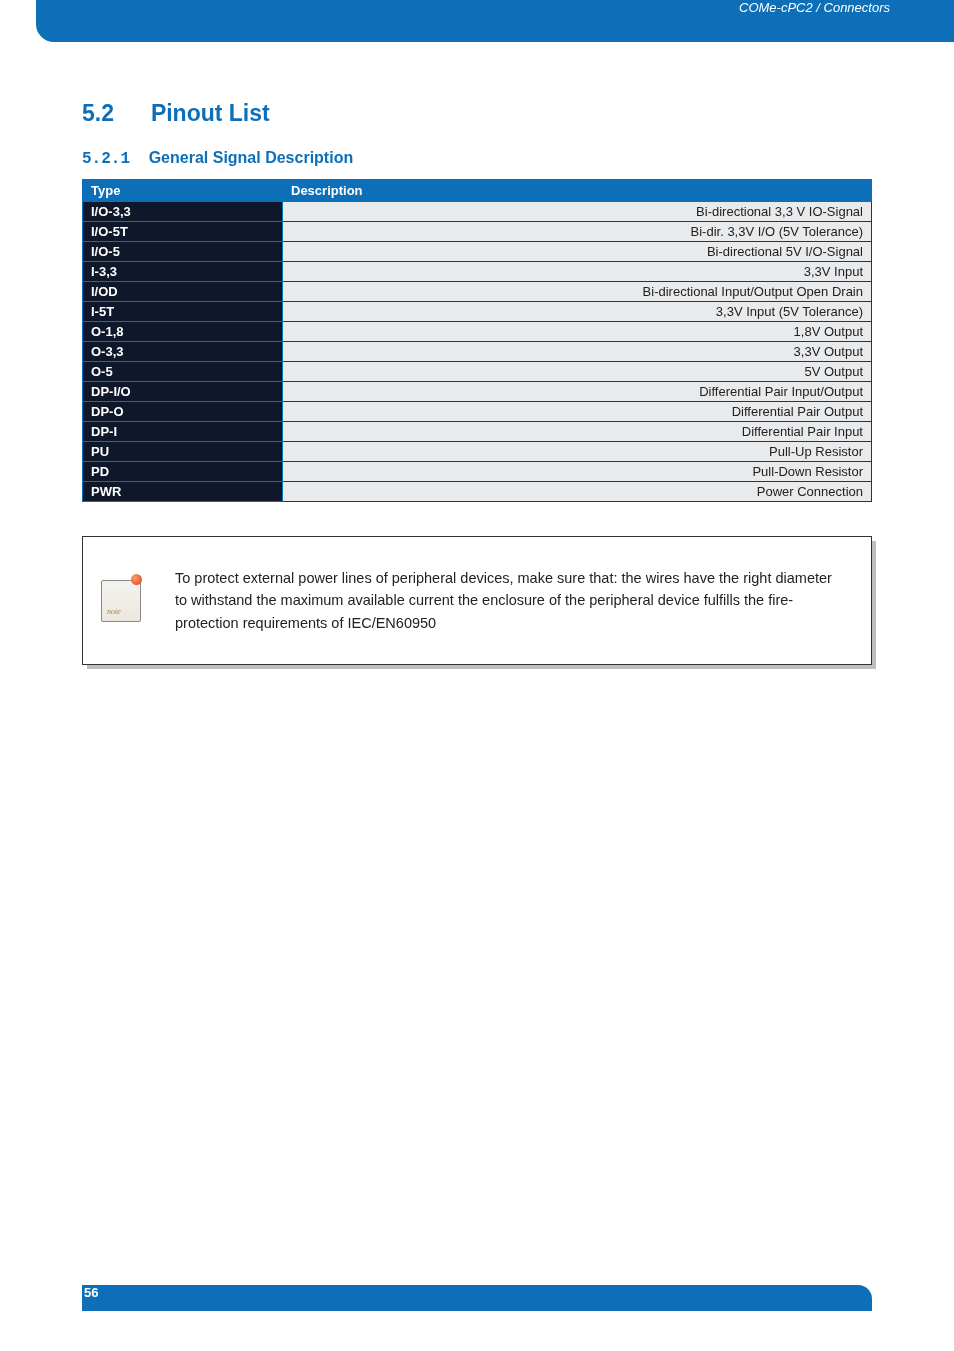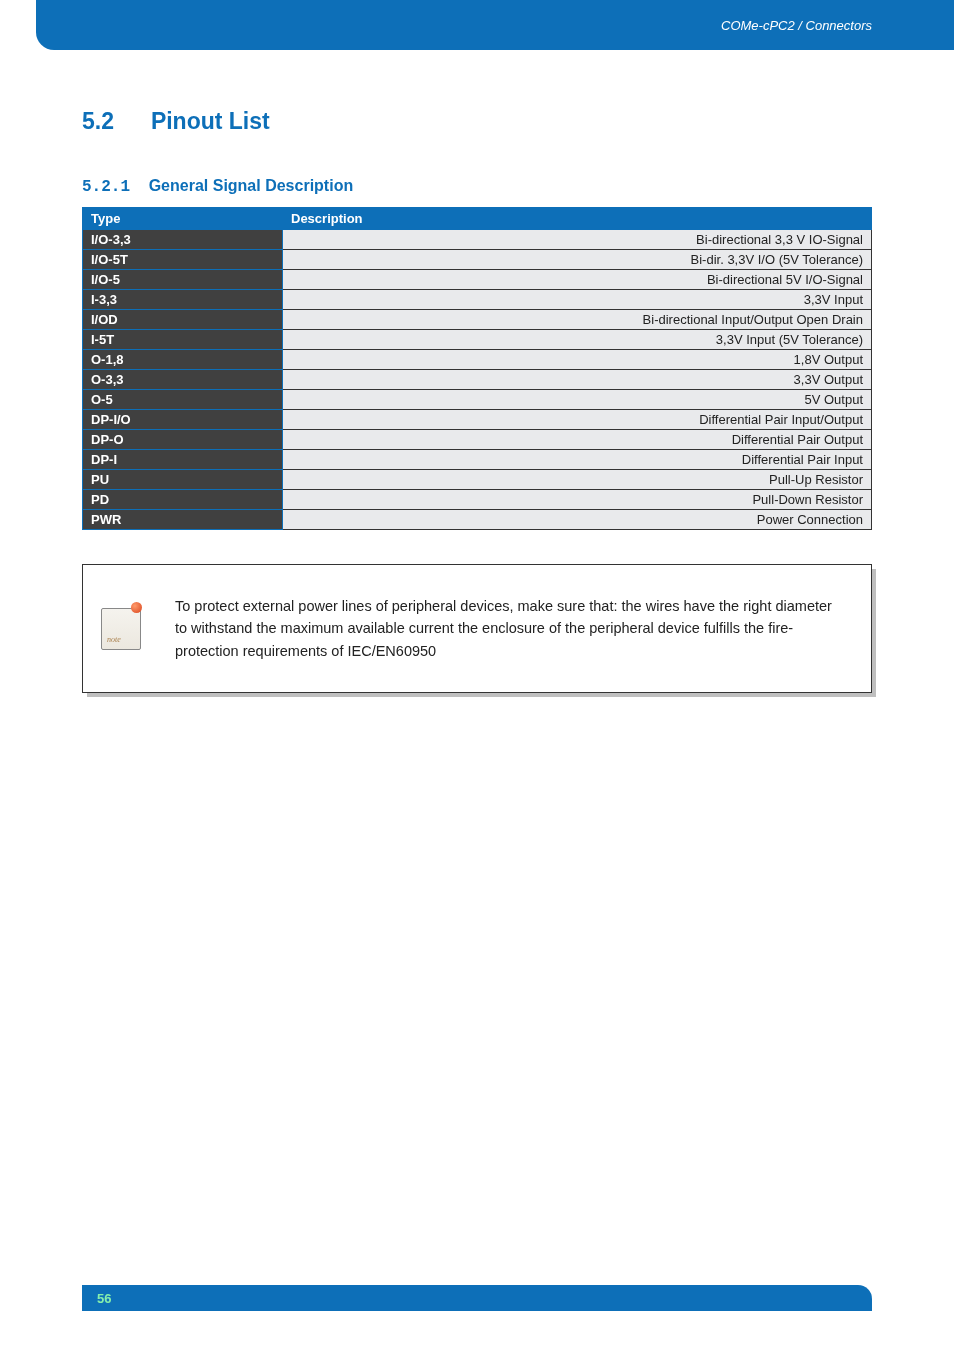--- a/index.html
+++ b/index.html
@@ -5,28 +5,27 @@
   * { box-sizing: border-box; margin: 0; padding: 0; }
   body {
     font-family: Arial, Helvetica, sans-serif;
     background: #fff;
     width: 954px;
     height: 1351px;
     position: relative;
   }
   .header-bar {
     background: #0d6fb8;
-    height: 50px;
+    height: 42px;
     border-bottom-left-radius: 18px;
     margin-left: 36px;
     margin-right: 0;
     display: flex;
-    align-items: center;
     justify-content: flex-end;
-    padding-right: 82px;
+    padding-right: 64px;
     color: #fff;
     font-size: 13px;
     font-style: italic;
   }
   .content {
     padding: 50px 82px 0 82px;
   }
   .section-num {
     color: #0d6fb8;
     font-weight: bold;
@@ -45,42 +44,42 @@
     font-size: 16px;
     display: inline-block;
     width: 60px;
     font-family: Liberation Mono, monospace;
   }
   .subsection-title {
     color: #0d6fb8;
     font-weight: bold;
     font-size: 16px;
   }
-  h1 { margin-bottom: 32px; }
+  h1 { margin-bottom: 12px; }
   h2 { margin-bottom: 10px; }
   table.signal-table {
     width: 100%;
     border-collapse: collapse;
     font-size: 13px;
   }
   table.signal-table th {
     background: #0d6fb8;
     color: #fff;
     font-weight: bold;
     text-align: left;
     padding: 3px 8px;
     border: 1px solid #0d6fb8;
   }
   table.signal-table td {
     border: 1px solid #333;
     padding: 2px 8px;
     vertical-align: middle;
   }
   table.signal-table td.type-cell {
-    background: #404040;
+    background: #0f172a;
     color: #fff;
     font-weight: bold;
     border: 1px solid #0d6fb8;
     width: 200px;
   }
   table.signal-table td.desc-cell {
     background: #e9eaec;
     color: #222;
     text-align: right;
   }
@@ -145,25 +144,25 @@
     line-height: 1.55;
   }
   .footer {
     position: absolute;
     left: 82px;
     bottom: 40px;
     width: 790px;
     height: 26px;
     border-top-right-radius: 14px;
     background: #0d6fb8;
-    color: #86efac;
+    color: #ffffff;
     font-size: 13px;
     display: flex;
-    align-items: center;
-    padding-left: 15px;
+    align-items: flex-start;
+    padding-left: 2px;
     font-weight: bold;
   }
 </style>
 </head>
 <body>
 
 <div class="header-bar">
   <span>COMe-cPC2 / Connectors</span>
 </div>
 

